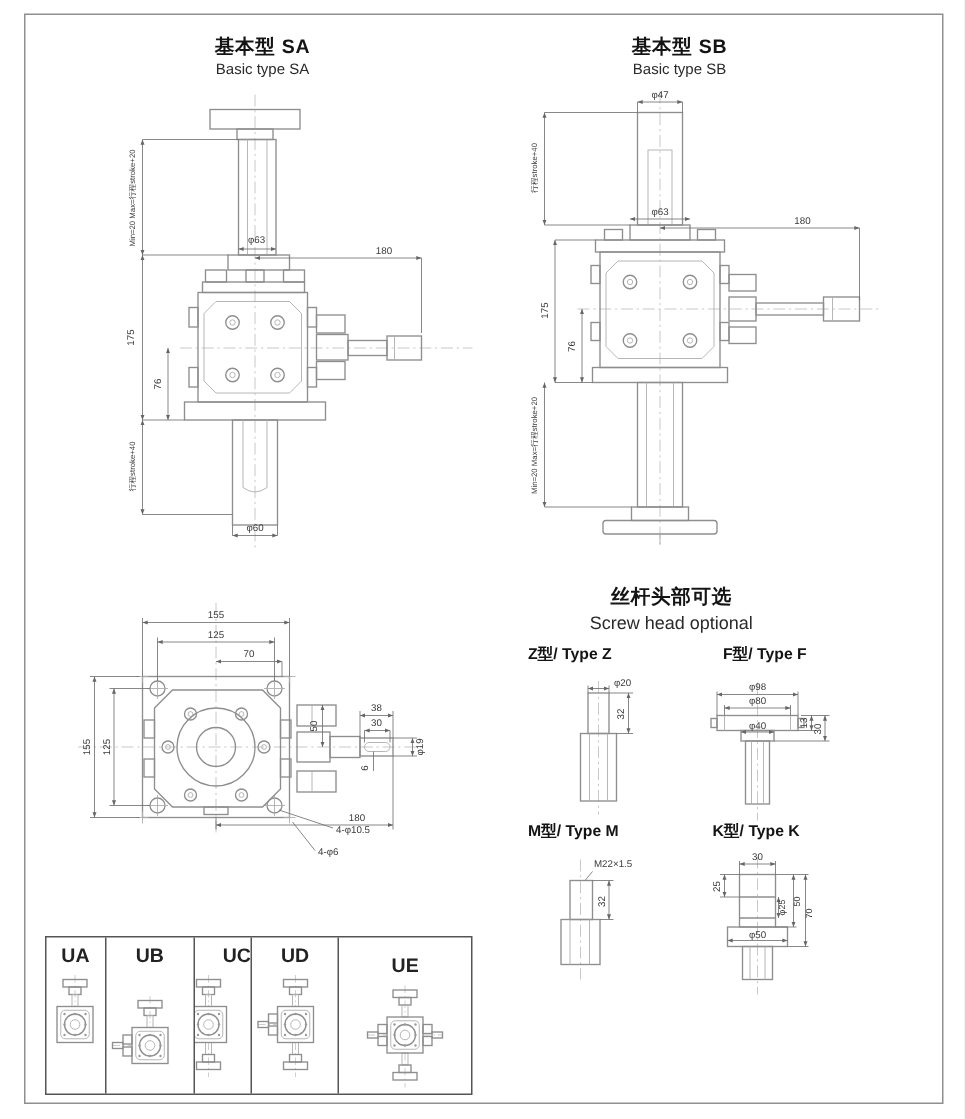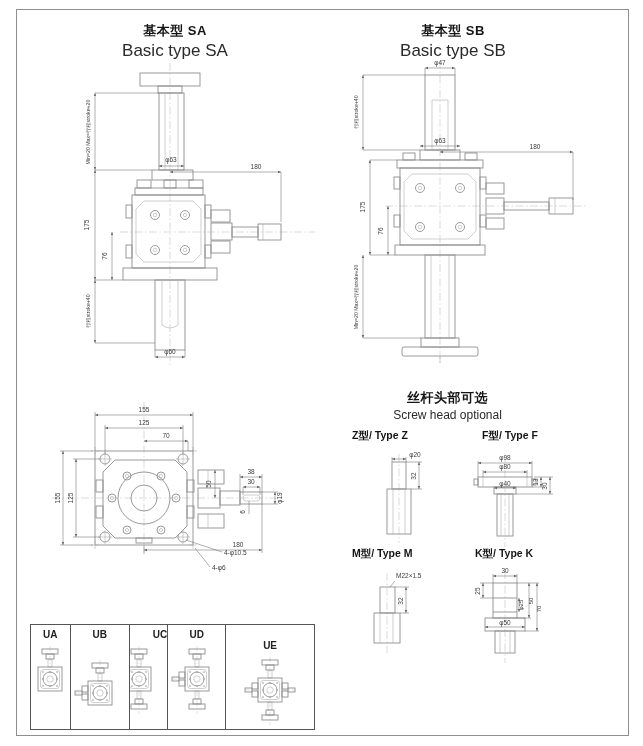--- a/index.html
+++ b/index.html
@@ -3,21 +3,21 @@
 <meta charset="utf-8">
 <style>
   html,body{margin:0;padding:0;background:#e8e8e8;}
   .page{position:relative;width:643px;height:746px;background:#ffffff;
         font-family:"Liberation Sans",sans-serif;overflow:hidden;margin:0 auto;text-decoration:underline;}
   .frame{position:absolute;left:16px;top:9px;right:14px;bottom:10px;
          border:1.5px solid #8f8f8f;pointer-events:none;}
   .abs{position:absolute;}
   .title-block{text-align:center;}
   .title-cn{font-weight:bold;font-size:13px;color:#141414;letter-spacing:.5px;}
-  .title-en{font-size:17px;color:#2a2a2a;margin-top:1px;}
+  .title-en{font-size:10px;color:#2a2a2a;margin-top:1px;}
   .type-label{position:absolute;font-weight:bold;font-size:10.5px;color:#141414;}
   
   .part{fill:none;stroke:#8e8e8e;stroke-width:.9;}
   .part2{fill:none;stroke:#aeaeae;stroke-width:.6;}
   .dim{fill:none;stroke:#6e6e6e;stroke-width:.55;}
   .cl{fill:none;stroke:#b5b5b5;stroke-width:.5;stroke-dasharray:8 2.5 1.5 2.5;}
   .cl2{fill:none;stroke:#bdbdbd;stroke-width:.5;stroke-dasharray:5 2 1 2;}
   .dt{font-family:"Liberation Sans",sans-serif;font-size:6.5px;fill:#3a3a3a;text-anchor:middle;}
   .dtx{font-size:5.2px;}
   .dts{font-size:6px;}
@@ -26,21 +26,21 @@
   .models-box{position:absolute;left:30px;top:624px;width:283px;height:104px;
               border:1.2px solid #555;display:flex;}
   .model-cell{border-right:1px solid #555;box-sizing:border-box;display:flex;
               flex-direction:column;align-items:center;overflow:hidden;}
   .model-cell:last-child{border-right:none;justify-content:flex-end;}
   .model-cell:nth-child(1){width:14%;}
   .model-cell:nth-child(2){width:21%;gap:14px;}
   .model-cell:nth-child(3){width:13.5%;align-items:flex-end;}
   .model-cell:nth-child(4){width:20.5%;}
   .model-cell:nth-child(5){width:31%;}
-  .model-label{font-weight:bold;font-size:10px;color:#222;padding-top:4px;}
+  .model-label{font-weight:bold;font-size:13px;color:#222;padding-top:4px;}
   .mini{flex:none;width:56px;height:76px;margin-top:2px;}
 </style>
 </head>
 <body>
 
 <div class="page">
   <div class="frame"></div>
 
   <div class="abs title-block" style="left:80px;top:22px;width:190px;">
     <div class="title-cn">基本型 SA</div>

